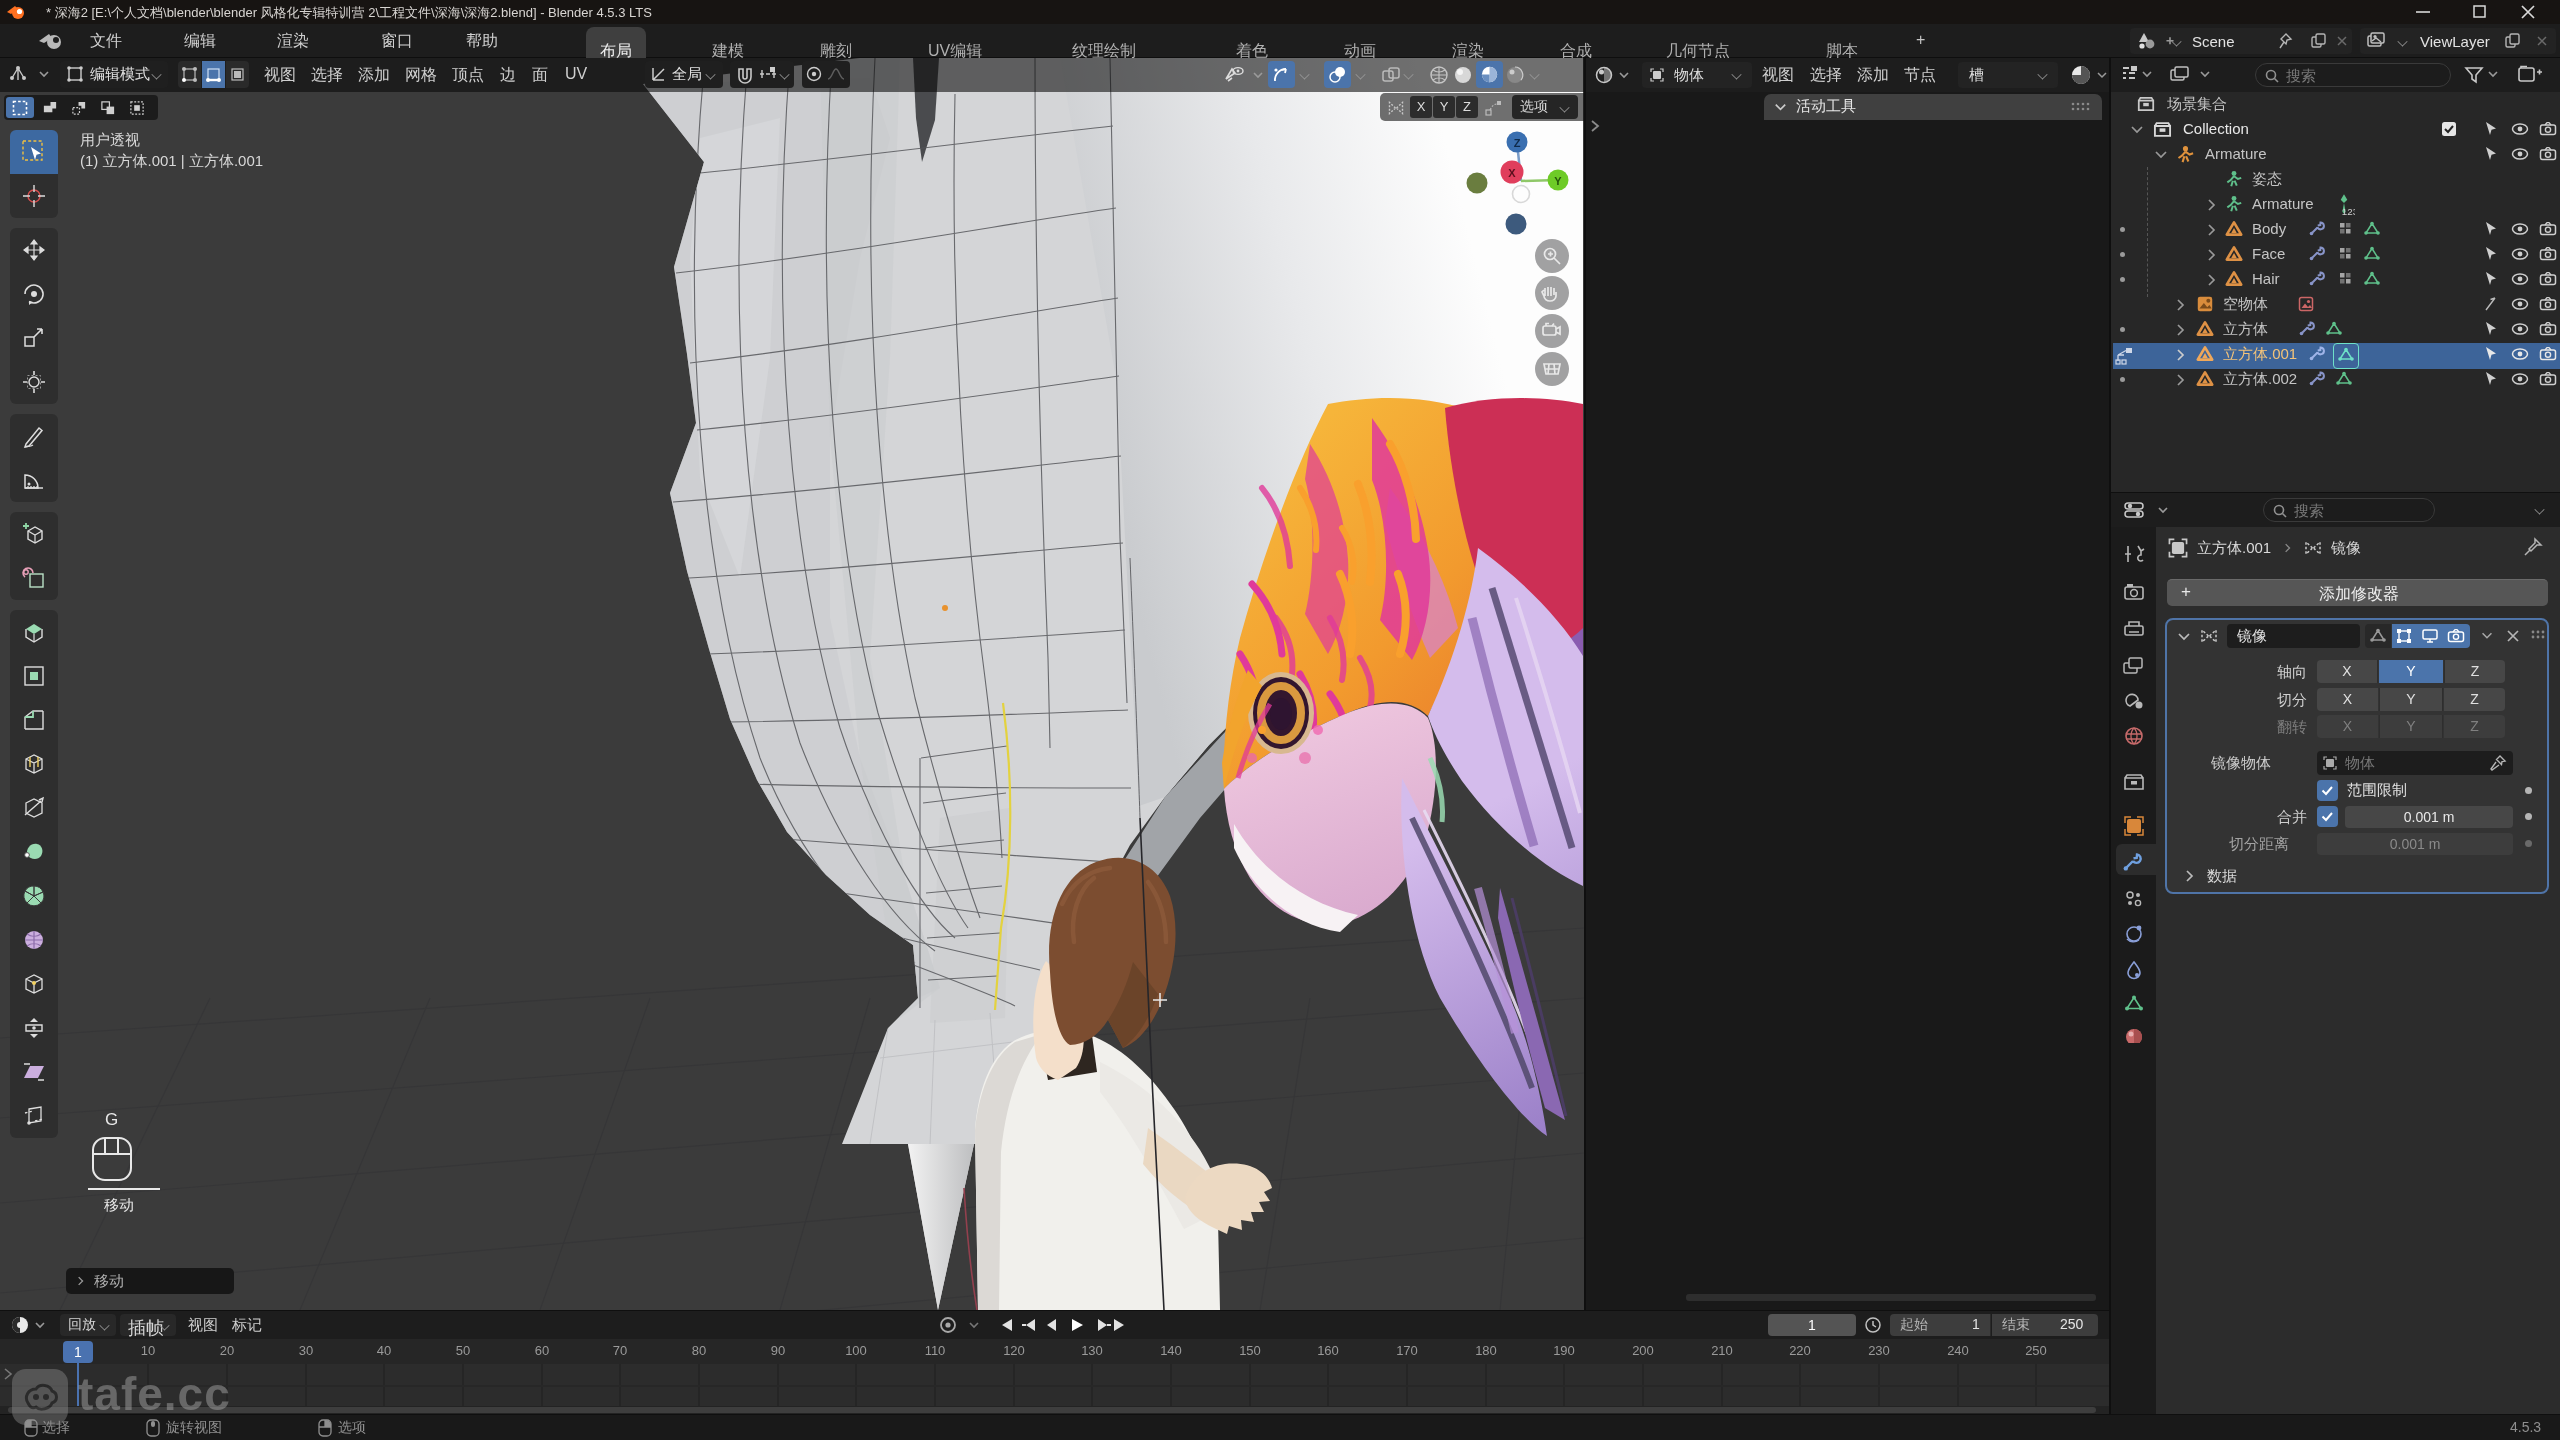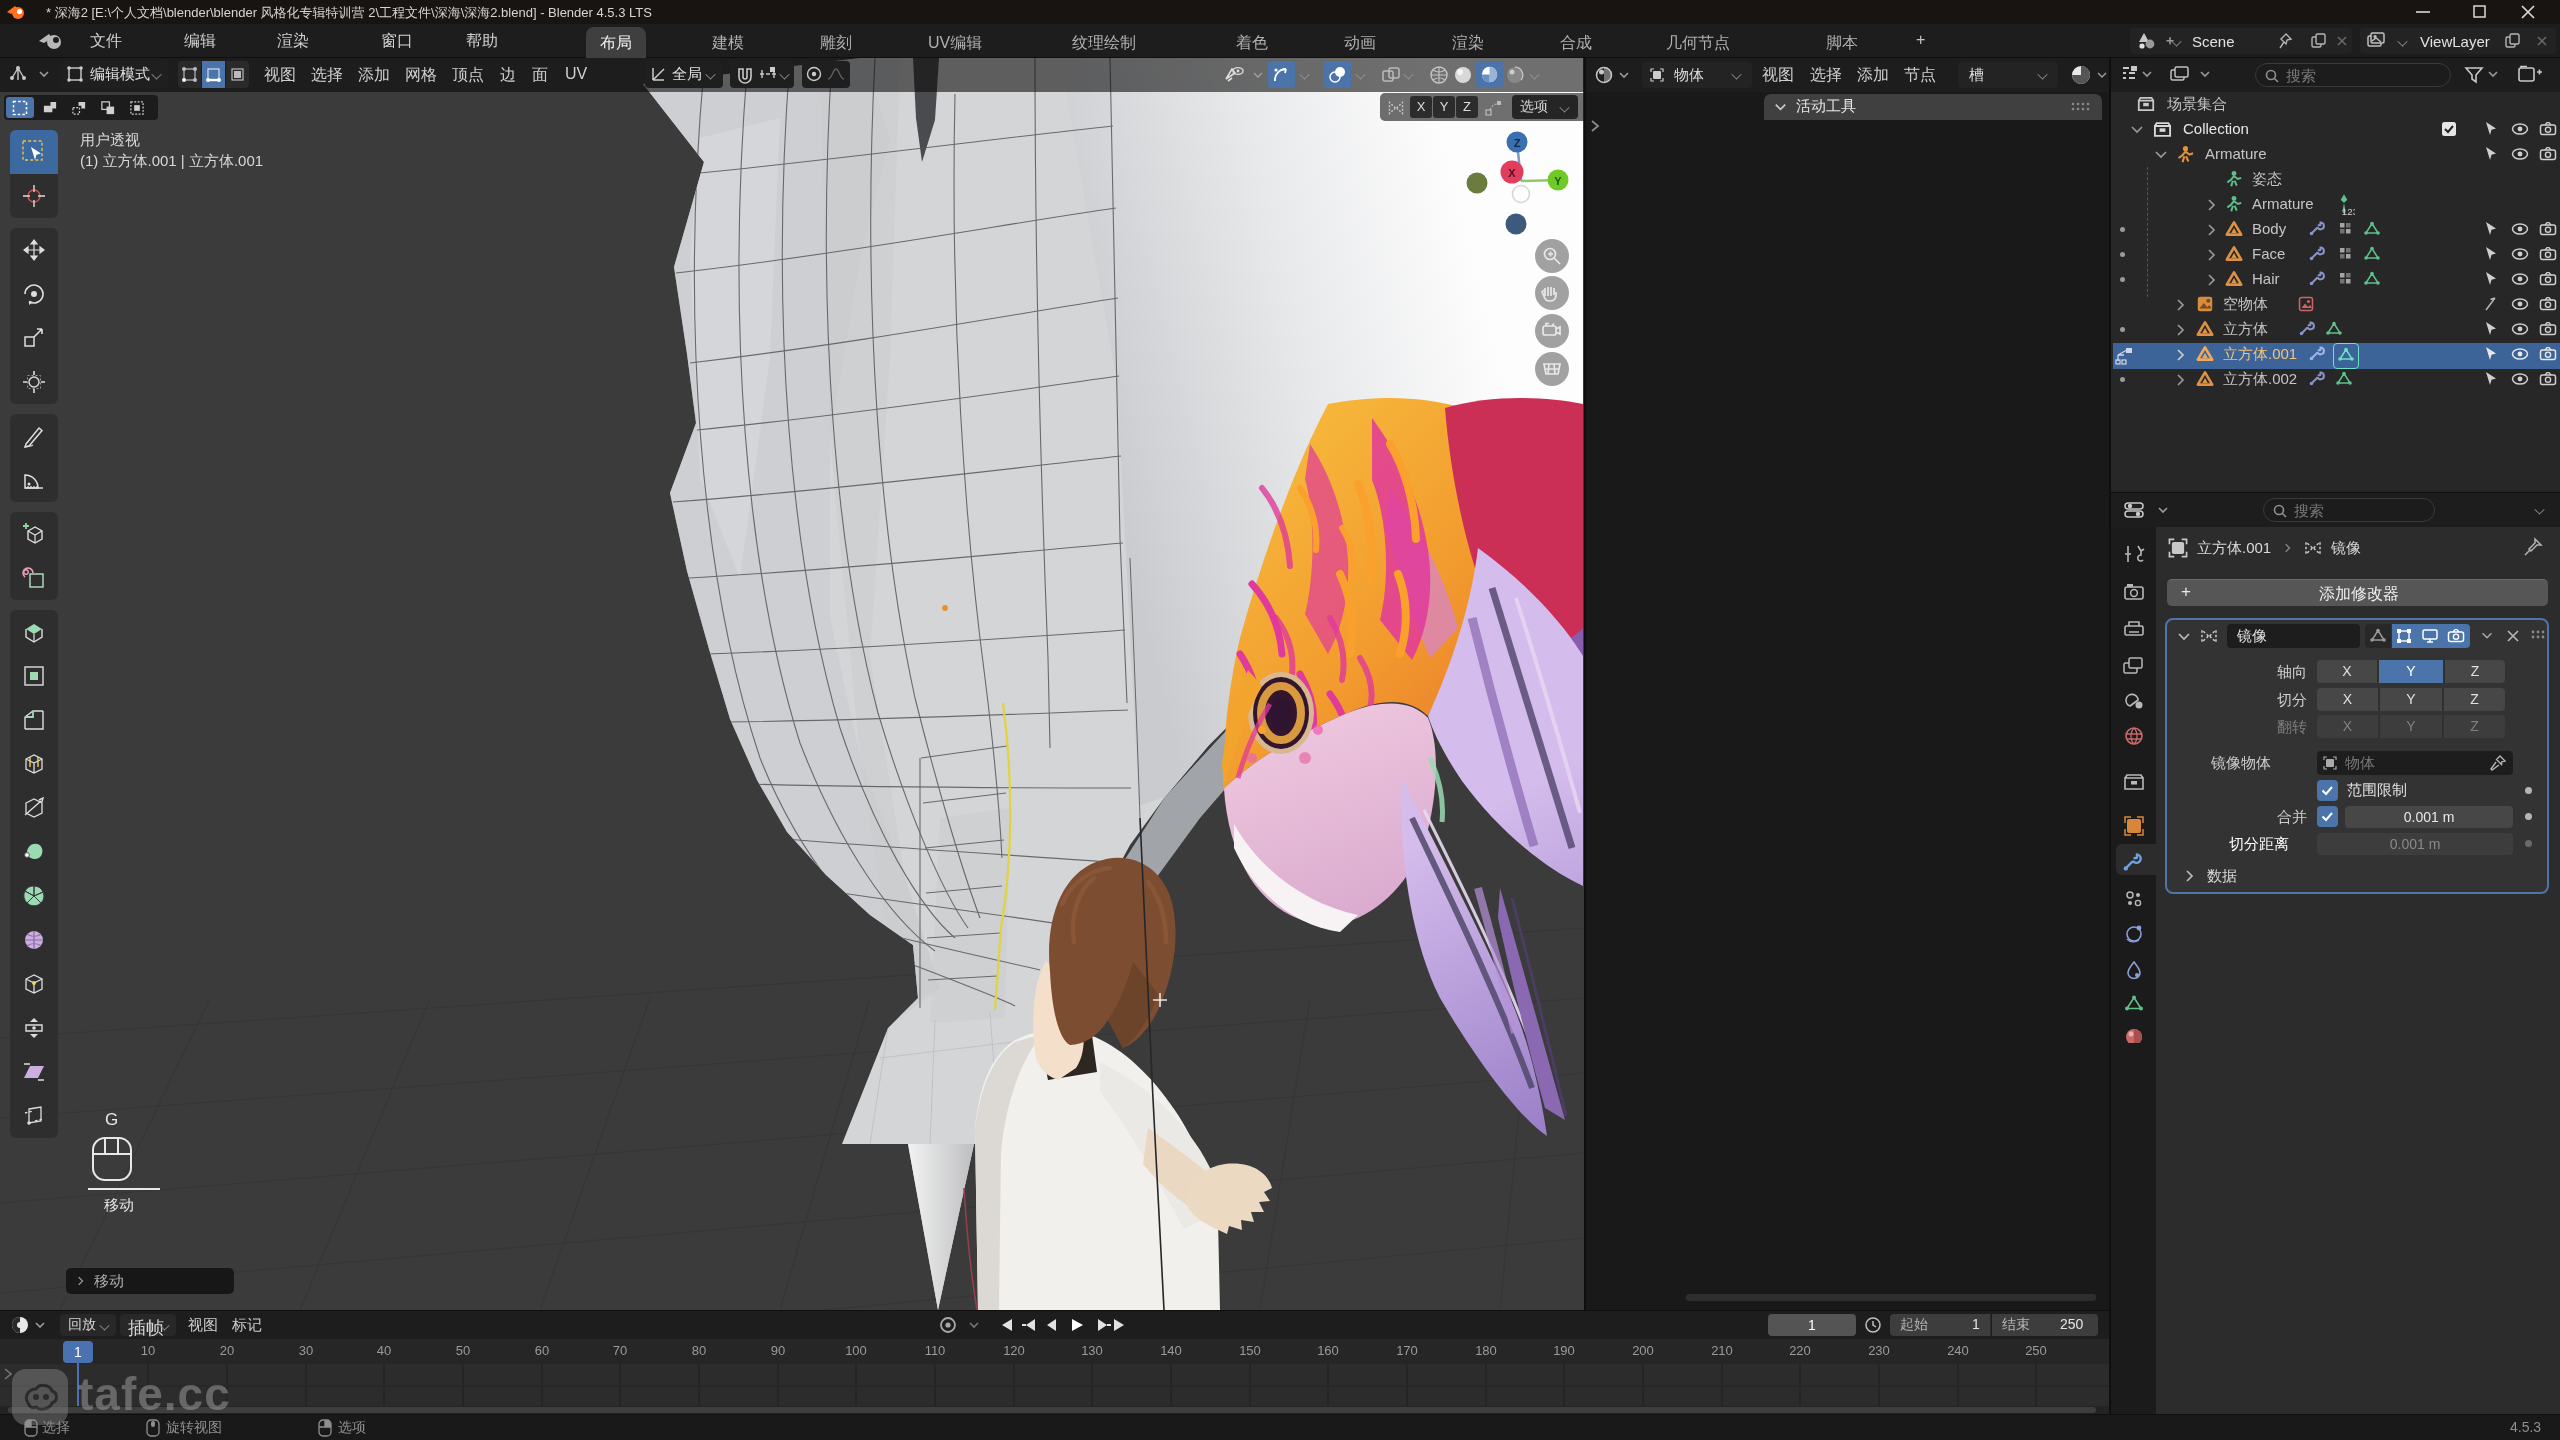--- a/index.html
+++ b/index.html
@@ -2,21 +2,21 @@
 <html><head><meta charset="utf-8">
 <style>
 *{margin:0;padding:0;box-sizing:border-box}
 html,body{width:2560px;height:1440px;overflow:hidden;background:#0f0f0f;
   font-family:"Liberation Sans",sans-serif;-webkit-font-smoothing:antialiased}
 .abs{position:absolute}
 #titlebar{position:absolute;left:0;top:0;width:2560px;height:24px;background:#171412;color:#d8d5d2;font-size:13px}
 #titlebar .t{position:absolute;left:46px;top:4px}
 #topbar{position:absolute;left:0;top:24px;width:2560px;height:34px;background:#1d1d1d;border-bottom:1px solid #0e0e0e}
 .menu{position:absolute;top:7px;font-size:16px;color:#cfcfcf}
-.tab{position:absolute;top:3px;height:31px;line-height:31px;font-size:16px;color:#b0b0b0;padding:0 14px;border-radius:8px 8px 0 0}
+.tab{position:absolute;top:3px;height:31px;line-height:31px;font-size:16px;color:#b0b0b0;padding:8px 14px;border-radius:8px 8px 0 0}
 .tab.act{background:#3f3f3f;color:#f0f0f0}
 #viewport{position:absolute;left:0;top:58px;width:1584px;height:1252px;background:#3b3b3b;overflow:hidden}
 #shader{position:absolute;left:1586px;top:58px;width:523px;height:1252px;background:#191919;overflow:hidden}
 #outliner{position:absolute;left:2111px;top:58px;width:449px;height:434px;background:#272727;overflow:hidden}
 #props{position:absolute;left:2111px;top:493px;width:449px;height:921px;background:#2c2c2c;overflow:hidden}
 #timeline{position:absolute;left:0;top:1311px;width:2109px;height:103px;background:#2b2b2b;overflow:hidden}
 #statusbar{position:absolute;left:0;top:1415px;width:2560px;height:25px;background:#191919;color:#8f8f8f;font-size:14px}
 .ehdr{position:absolute;left:0;top:0;right:0;height:34px;background:#1d1d1d}
 .btn{background:#282828;border-radius:4px;color:#d5d5d5}
 .chev{display:inline-block;width:9px;height:9px;border-right:1.6px solid #9a9a9a;border-bottom:1.6px solid #9a9a9a;transform:rotate(45deg) scale(.8)}
@@ -1149,21 +1149,21 @@
   <div class="abs" style="left:358px;top:167px;width:7px;height:7px;border-radius:4px;background:#b5b5b5"></div>
 
   <span class="txt" style="left:110px;top:188px;font-size:15px;color:#cfcfcf">合并</span>
   <div class="abs" style="left:150px;top:186px;width:21px;height:21px;background:#4b74ab;border-radius:4px"></div>
   <svg class="abs" style="left:152px;top:188px" width="17" height="17" viewBox="0 0 17 17">
         <path d="M3.5 8.5 l3.5 3.5 6 -7" stroke="#fff" stroke-width="2" fill="none"></path>
       </svg>
   <div class="abs" style="left:178px;top:186px;width:168px;height:22px;background:#474747;border-radius:4px;color:#e8e8e8;font-size:14px;text-align:center;line-height:22px">0.001 m</div>
   <div class="abs" style="left:358px;top:193px;width:7px;height:7px;border-radius:4px;background:#b5b5b5"></div>
 
-  <span class="txt" style="left:62px;top:215px;font-size:15px;color:#ffffff">切分距离</span>
+  <span class="txt" style="left:62px;top:215px;font-size:15px;color:#a3a3a3">切分距离</span>
   <div class="abs" style="left:150px;top:213px;width:196px;height:22px;background:#3d3d3d;border-radius:4px;color:#8a8a8a;font-size:14px;text-align:center;line-height:22px">0.001 m</div>
   <div class="abs" style="left:358px;top:220px;width:7px;height:7px;border-radius:4px;background:#6a6a6a"></div>
 
   <svg class="abs" style="left:14px;top:247px" width="18" height="18" viewBox="0 0 18 18" color="#bbb">
         <use href="#chR"></use>
       </svg>
   <span class="txt" style="left:40px;top:247px;font-size:15px;color:#dadada">数据</span>
  </div>
 </div>
 <div id="timeline">

